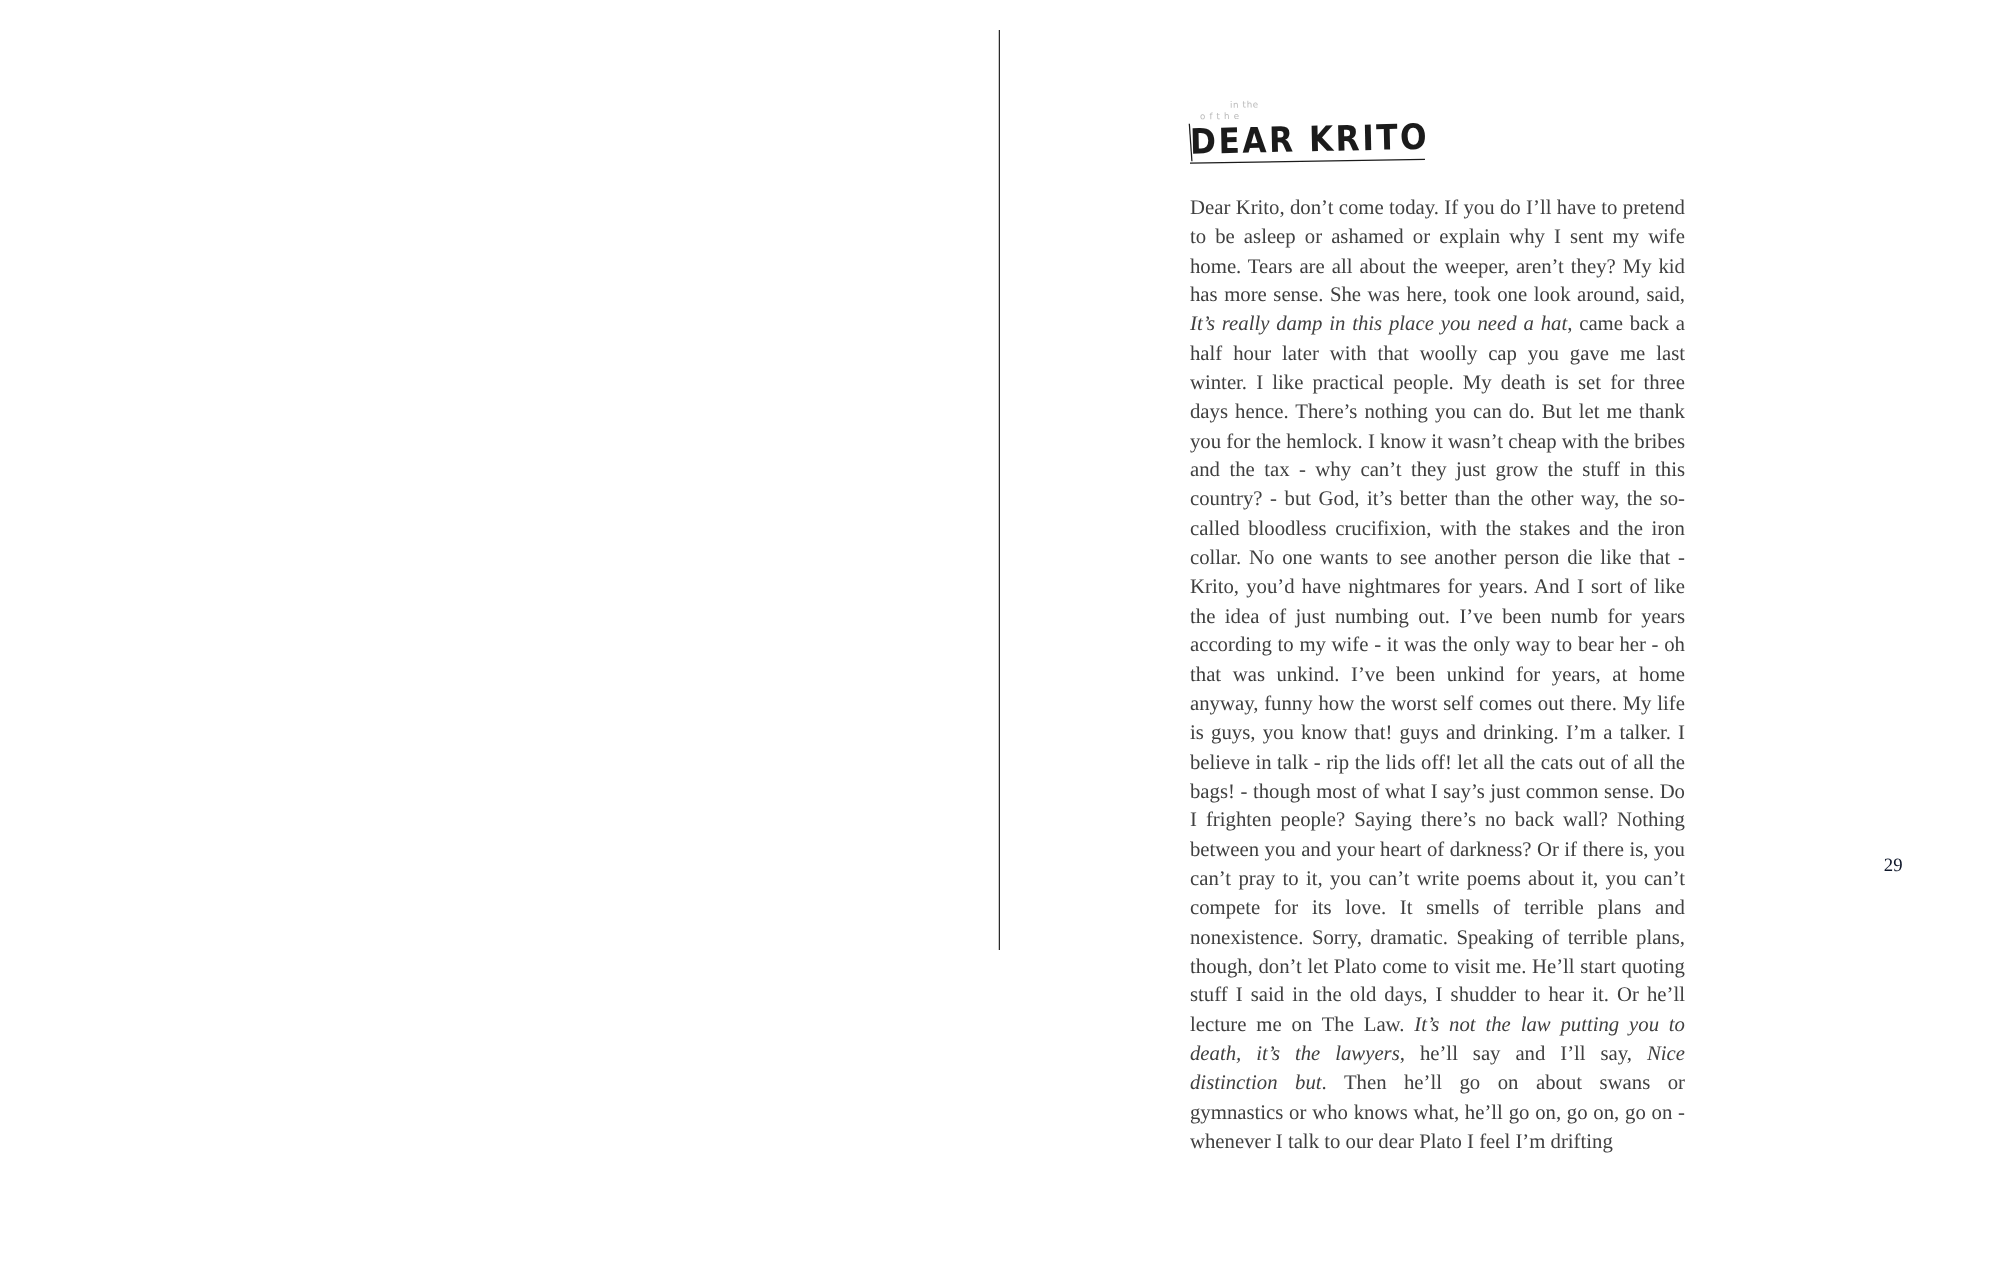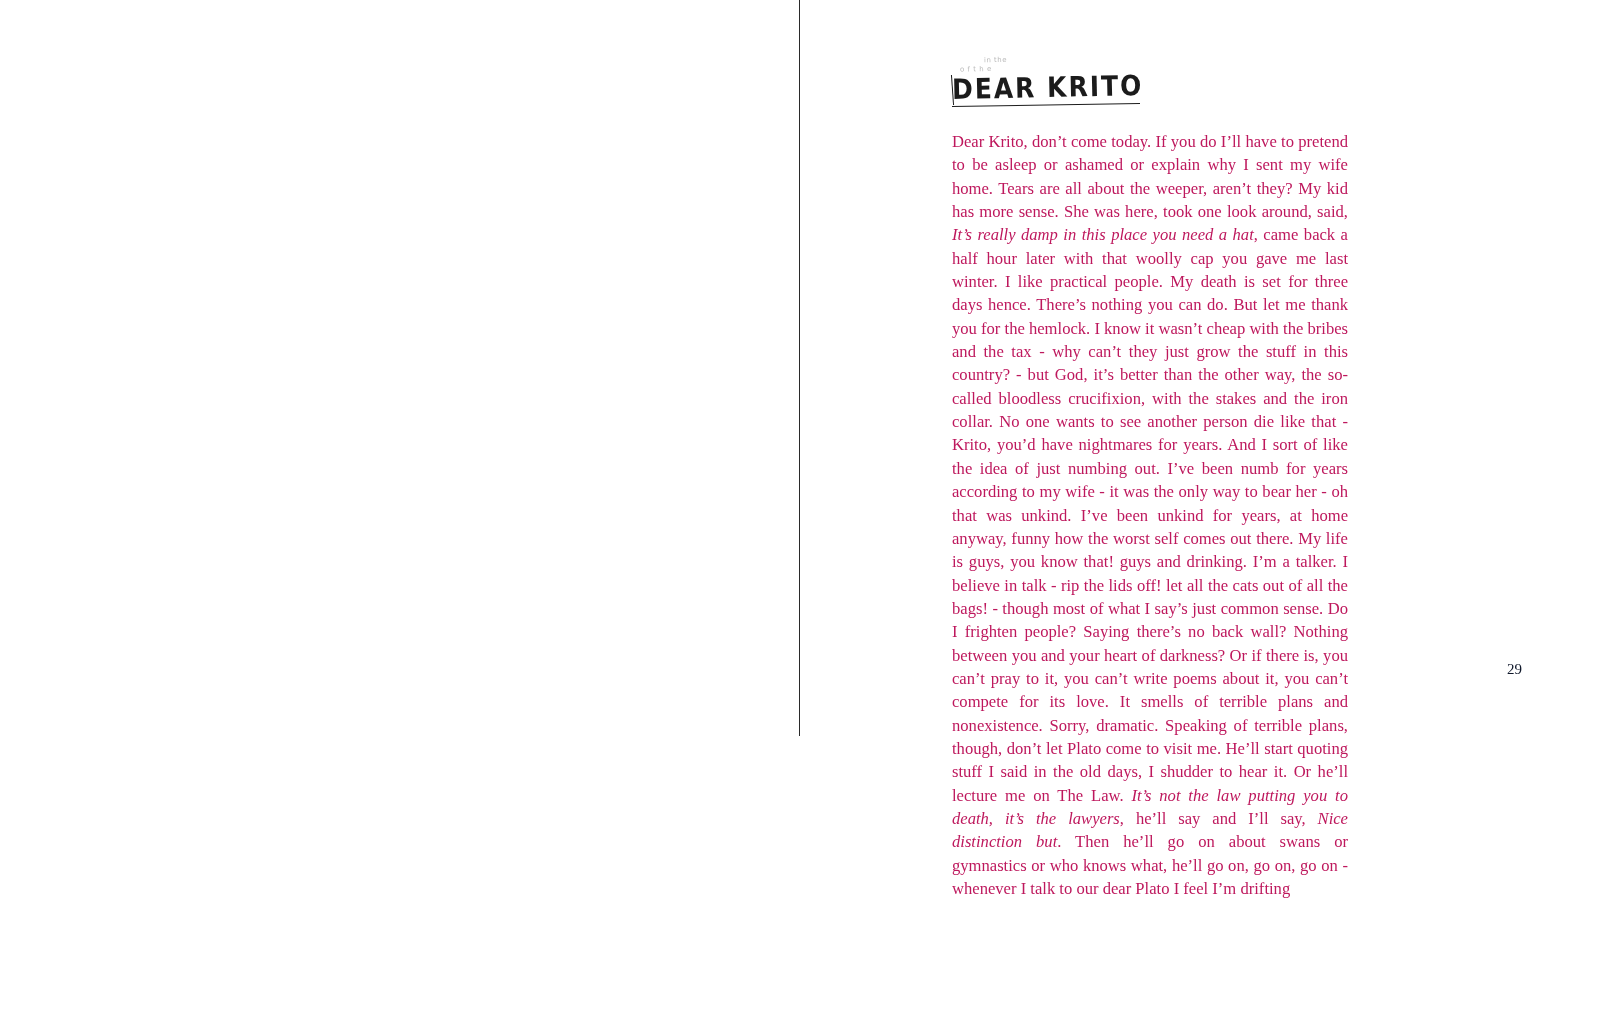--- a/index.html
+++ b/index.html
@@ -18,20 +18,21 @@
     position: relative;
     width: 1600px;
     height: 1028px;
     display: flex;
   }
   .page {
     position: relative;
     height: 736px;
     background: #ffffff;
     box-sizing: border-box;
+    margin-top: 24px;
   }
   .page-left {
     width: 800px;
     border-right: 1px solid #2a2a2a;
   }
   .page-right {
     width: 800px;
   }
   .page-left-inner {
     position: absolute;
@@ -92,21 +93,21 @@
   .body-col {
     position: absolute;
     left: 152px;
     top: 130px;
     width: 396px;
     font-size: 16.6px;
     line-height: 23.35px;
     text-align: justify;
     text-justify: inter-word;
     hyphens: none;
-    color: #be185d;
+    color: #404040;
   }
   .body-col p {
     margin: 0;
     text-indent: 0;
   }
   .body-col i { font-style: italic; }
 
   .folio {
     position: absolute;
     right: 78px;

